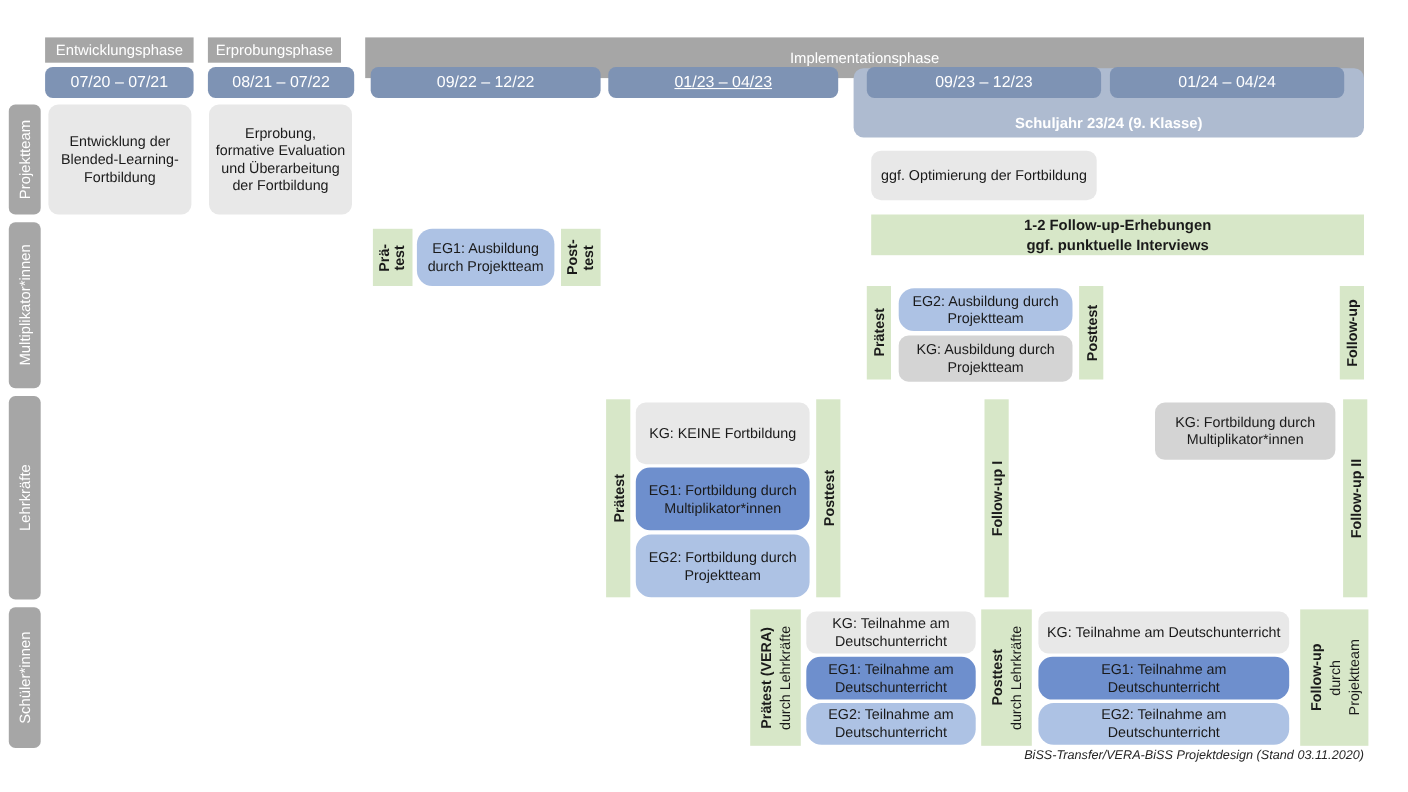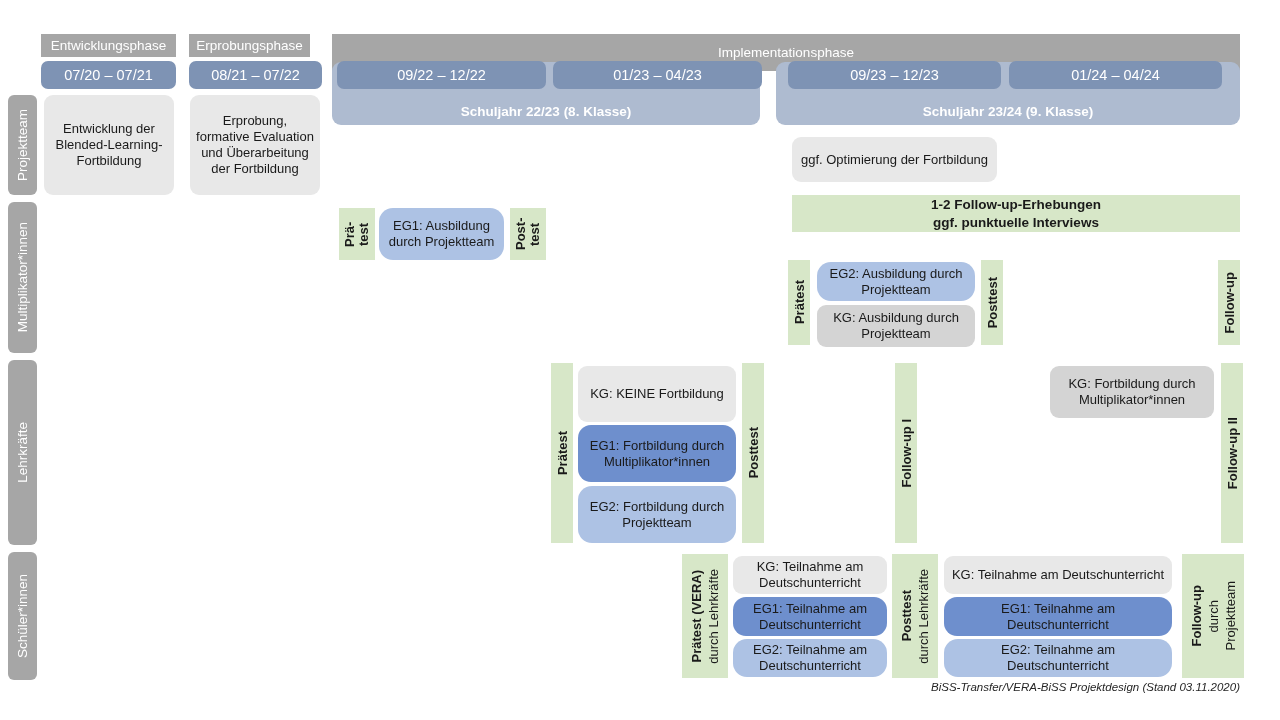--- a/index.html
+++ b/index.html
@@ -97,37 +97,34 @@
   <div class="abs phase-hdr" style="left:41px;top:34px;width:135px;height:23px;">
     <span>Entwicklungsphase</span>
   </div>
   <div class="abs phase-hdr" style="left:189px;top:34px;width:121px;height:23px;">
     <span>Erprobungsphase</span>
   </div>
   <div class="abs phase-hdr" style="left:332px;top:34px;width:908px;height:37px;">
     <span>Implementationsphase</span>
   </div>
 
-  <div class="abs year-band" style="left:332px;top:62px;width:428px;height:63px;">
-    <span>Schuljahr 22/23 (8. Klasse)</span>
-  </div>
   <div class="abs year-band" style="left:776px;top:62px;width:464px;height:63px;">
     <span>Schuljahr 23/24 (9. Klasse)</span>
   </div>
 
   <div class="abs date-pill" style="left:41px;top:61px;width:135px;height:28px;">
     <span>07/20 – 07/21</span>
   </div>
   <div class="abs date-pill" style="left:189px;top:61px;width:133px;height:28px;">
     <span>08/21 – 07/22</span>
   </div>
   <div class="abs date-pill" style="left:337px;top:61px;width:209px;height:28px;text-align:right;">
     <span>09/22 – 12/22</span>
   </div>
-  <div class="abs date-pill" style="left:553px;top:61px;width:209px;height:28px;">
+  <div class="abs date-pill" style="left:553px;top:61px;width:209px;height:28px;text-decoration:underline;">
     <span>01/23 – 04/23</span>
   </div>
   <div class="abs date-pill" style="left:788px;top:61px;width:213px;height:28px;">
     <span>09/23 – 12/23</span>
   </div>
   <div class="abs date-pill" style="left:1009px;top:61px;width:213px;height:28px;">
     <span>01/24 – 04/24</span>
   </div>
 
   <div class="abs row-label" style="left:8px;top:95px;width:29px;height:100px;">

